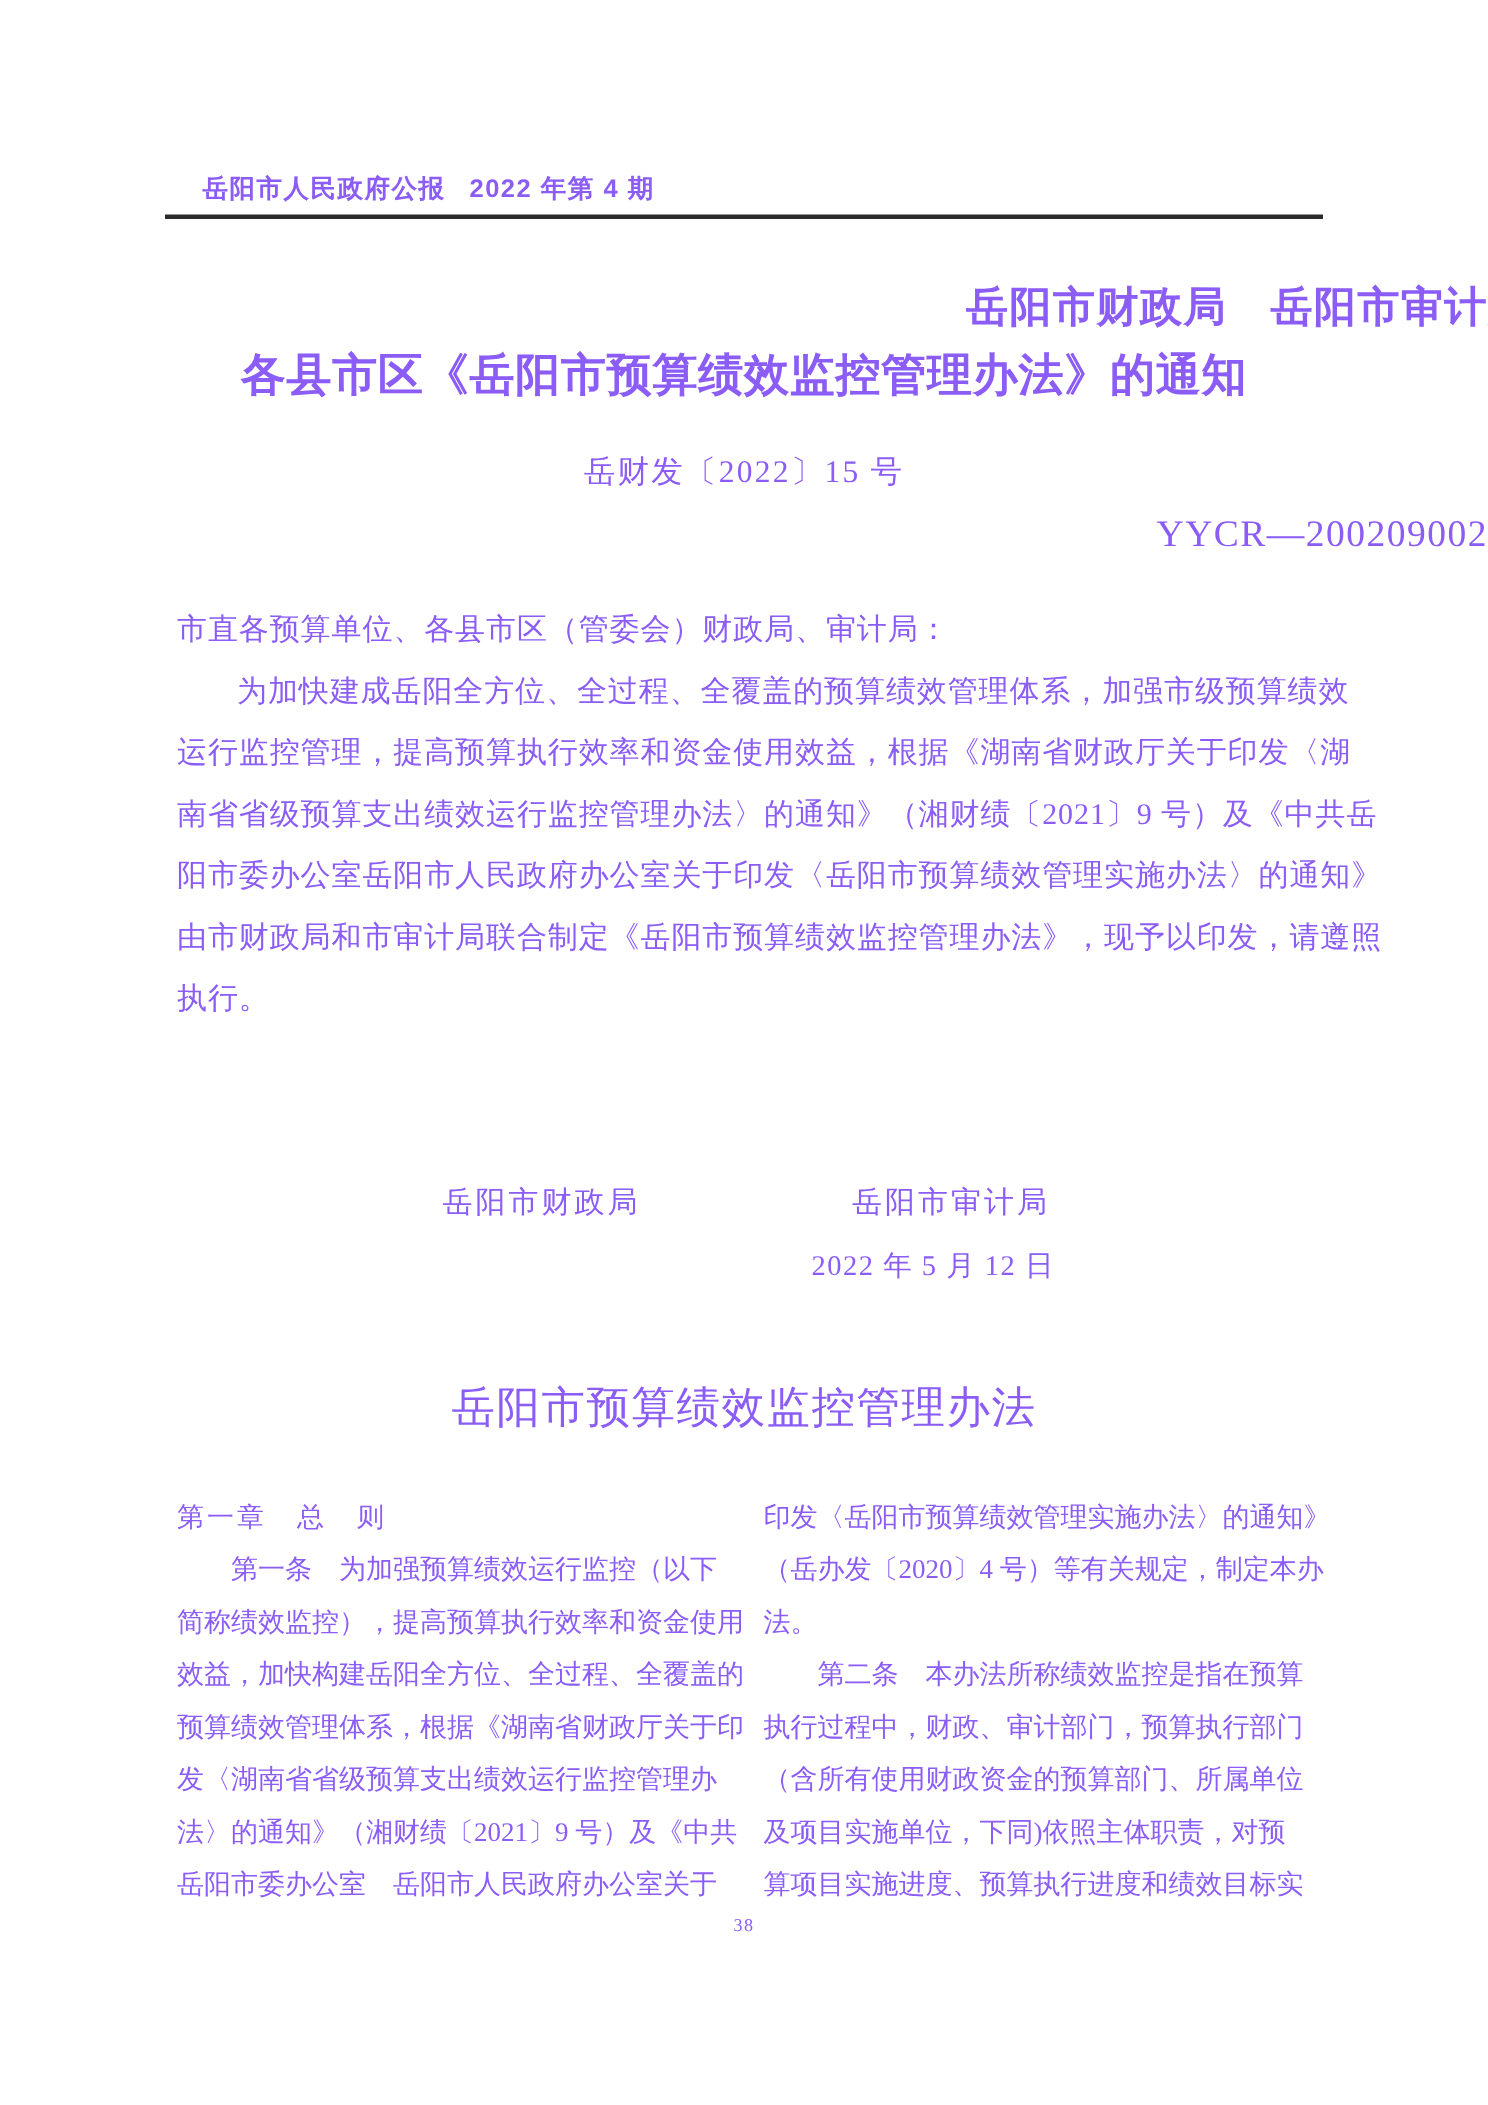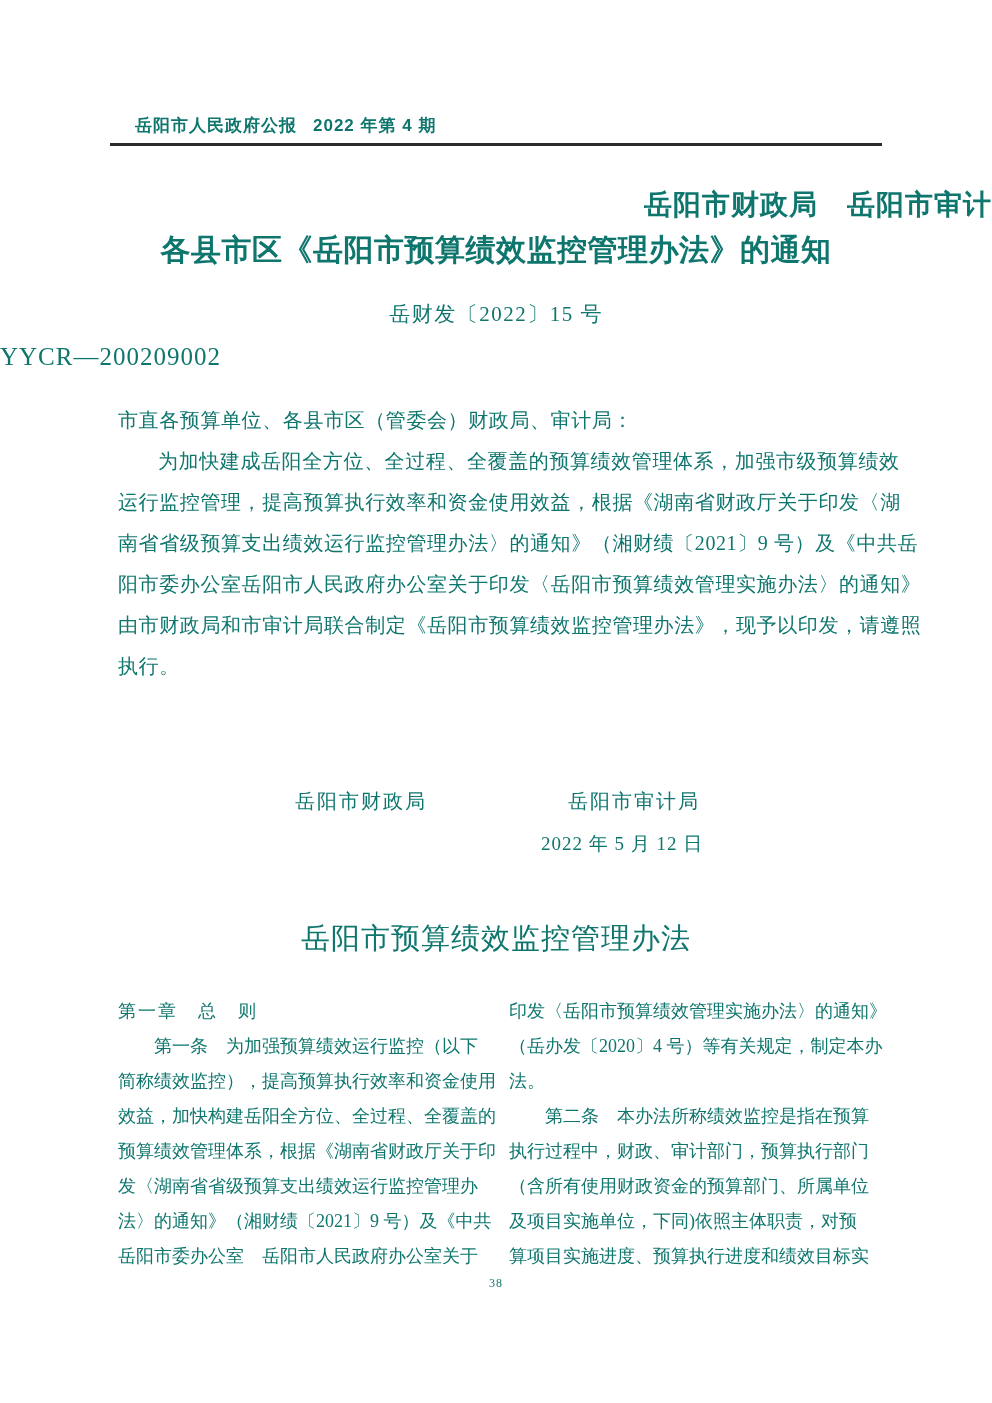--- a/index.html
+++ b/index.html
@@ -2,21 +2,21 @@
 <html><head>
 <meta charset="utf-8">
 <style>
   html, body { margin: 0; padding: 0; background: #e8e8e8; }
   .page {
     position: relative;
     width: 992px;
     height: 1403px;
     margin: 0 auto;
     background: #ffffff;
-    color: #0f766e;
+    color: #8b5cf6;
     font-family: "Liberation Serif", "DejaVu Serif", serif;
     overflow: hidden;
   }
   .abs { position: absolute; }
 
   
   .gazette-header {
     left: 135px; top: 114px; right: 112px;
     font-family: "Liberation Sans", "DejaVu Sans", sans-serif;
     font-weight: bold; font-size: 17px; letter-spacing: 1px;
@@ -36,21 +36,21 @@
   .title-line2 {
     left: 0; top: 230px; width: 100%;
     text-align: center; font-weight: bold; font-size: 30px; letter-spacing: 0.5px;
   }
   .doc-number {
     left: 0; top: 300px; width: 100%;
     text-align: center; font-size: 21px; letter-spacing: 1.5px;
   }
   .doc-code {
     left: 0; top: 343px; width: 100%;
-    text-align: left; font-size: 25px; letter-spacing: 1px;
+    text-align: right; font-size: 25px; letter-spacing: 1px;
   }
 
   
   .notice-body {
     left: 118px; top: 400px; width: 766px;
     font-size: 20px; line-height: 41px; letter-spacing: 0.6px;
     white-space: nowrap;
   }
   .notice-body .line { height: 41px; }
   .indent { text-indent: 2em; }

